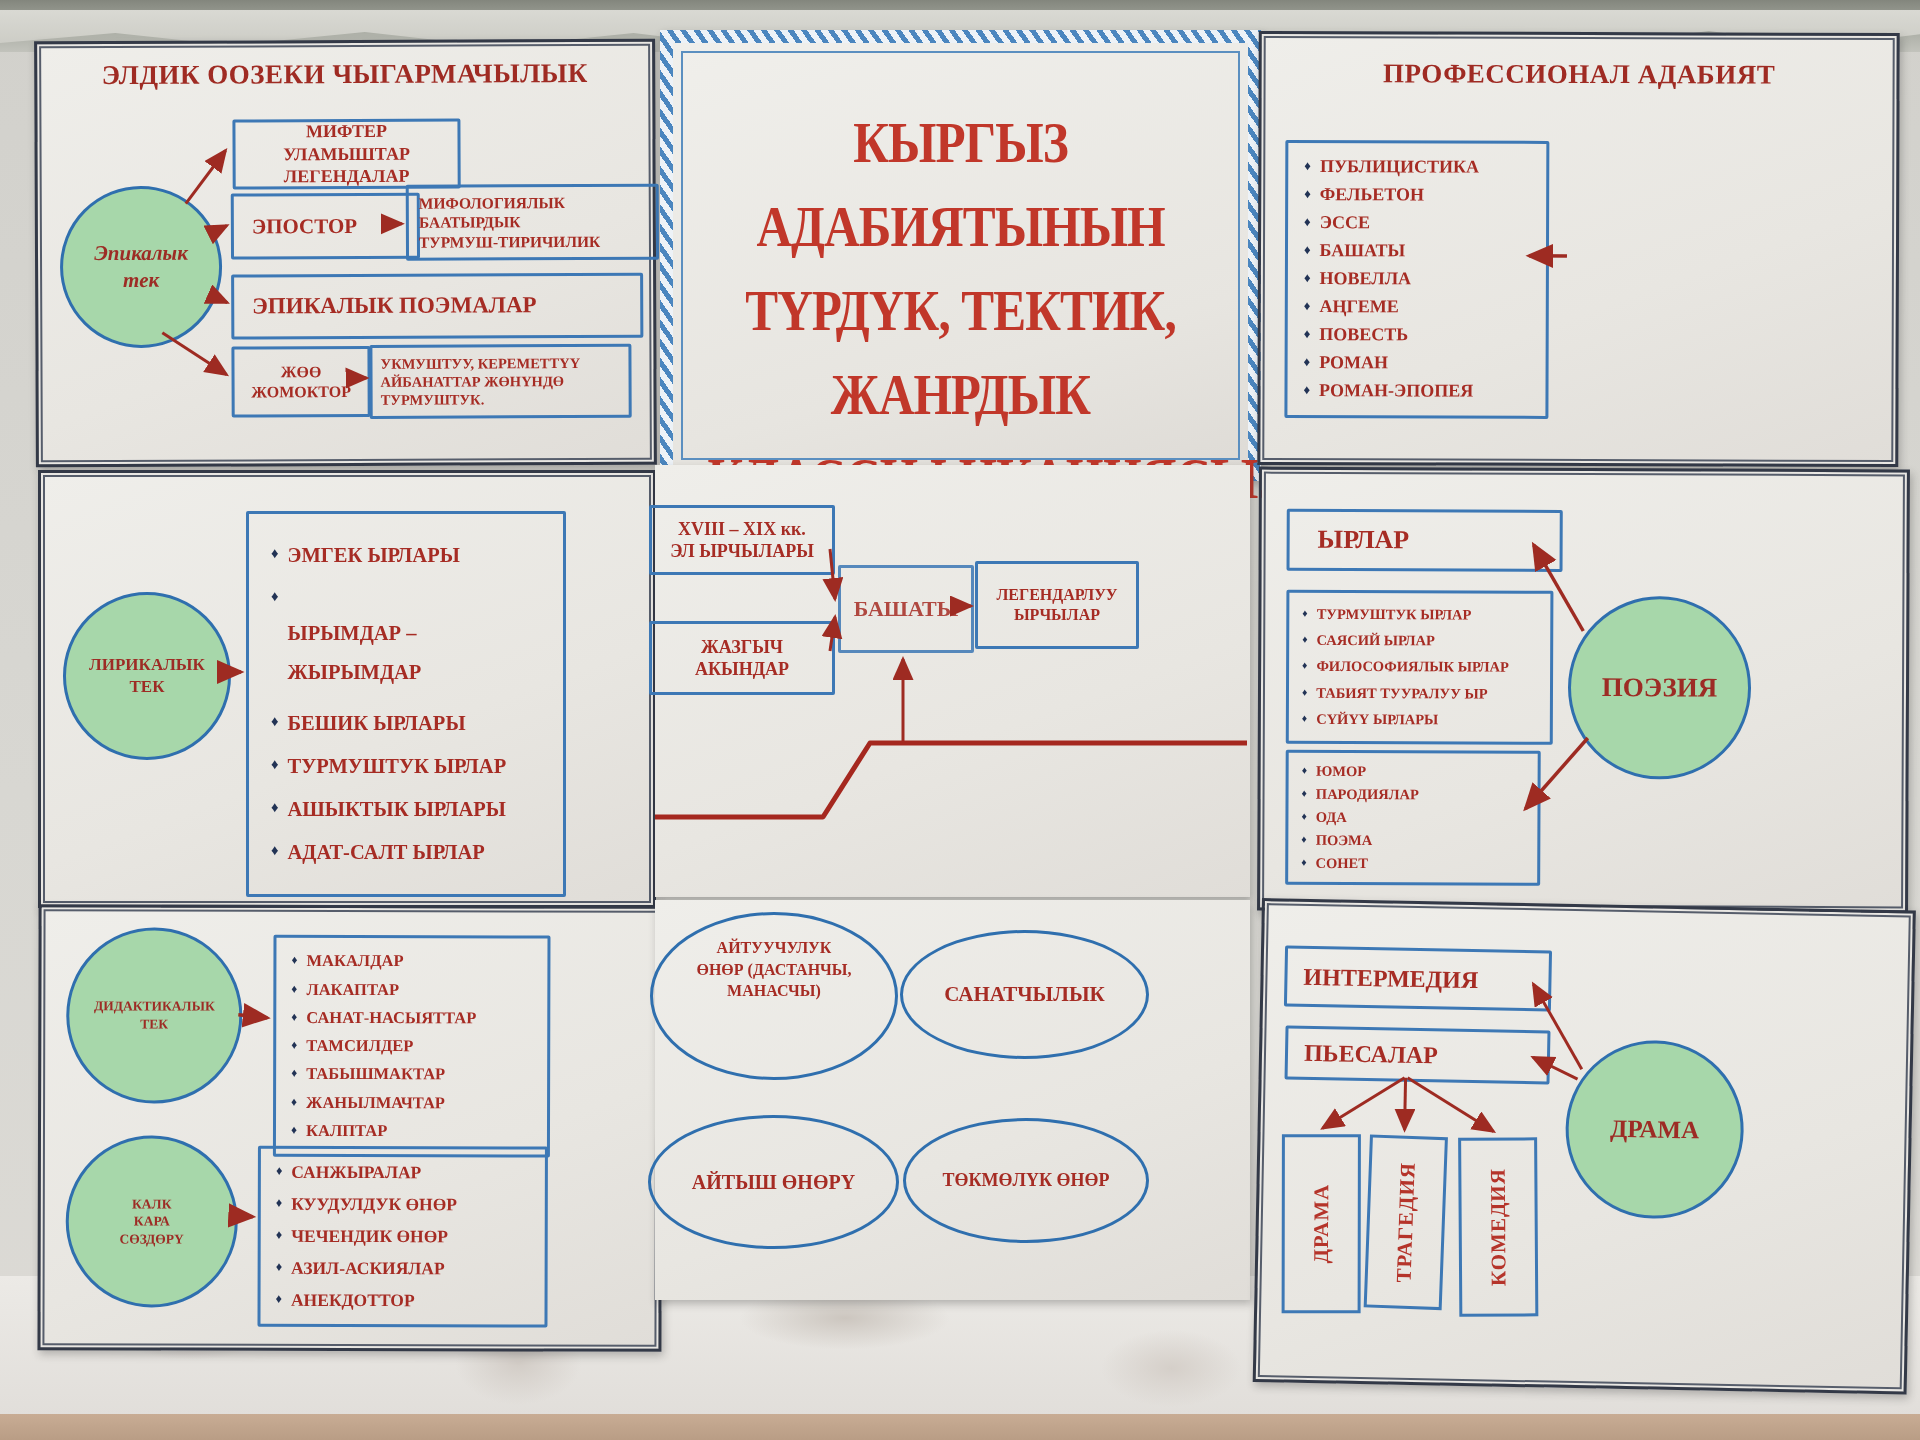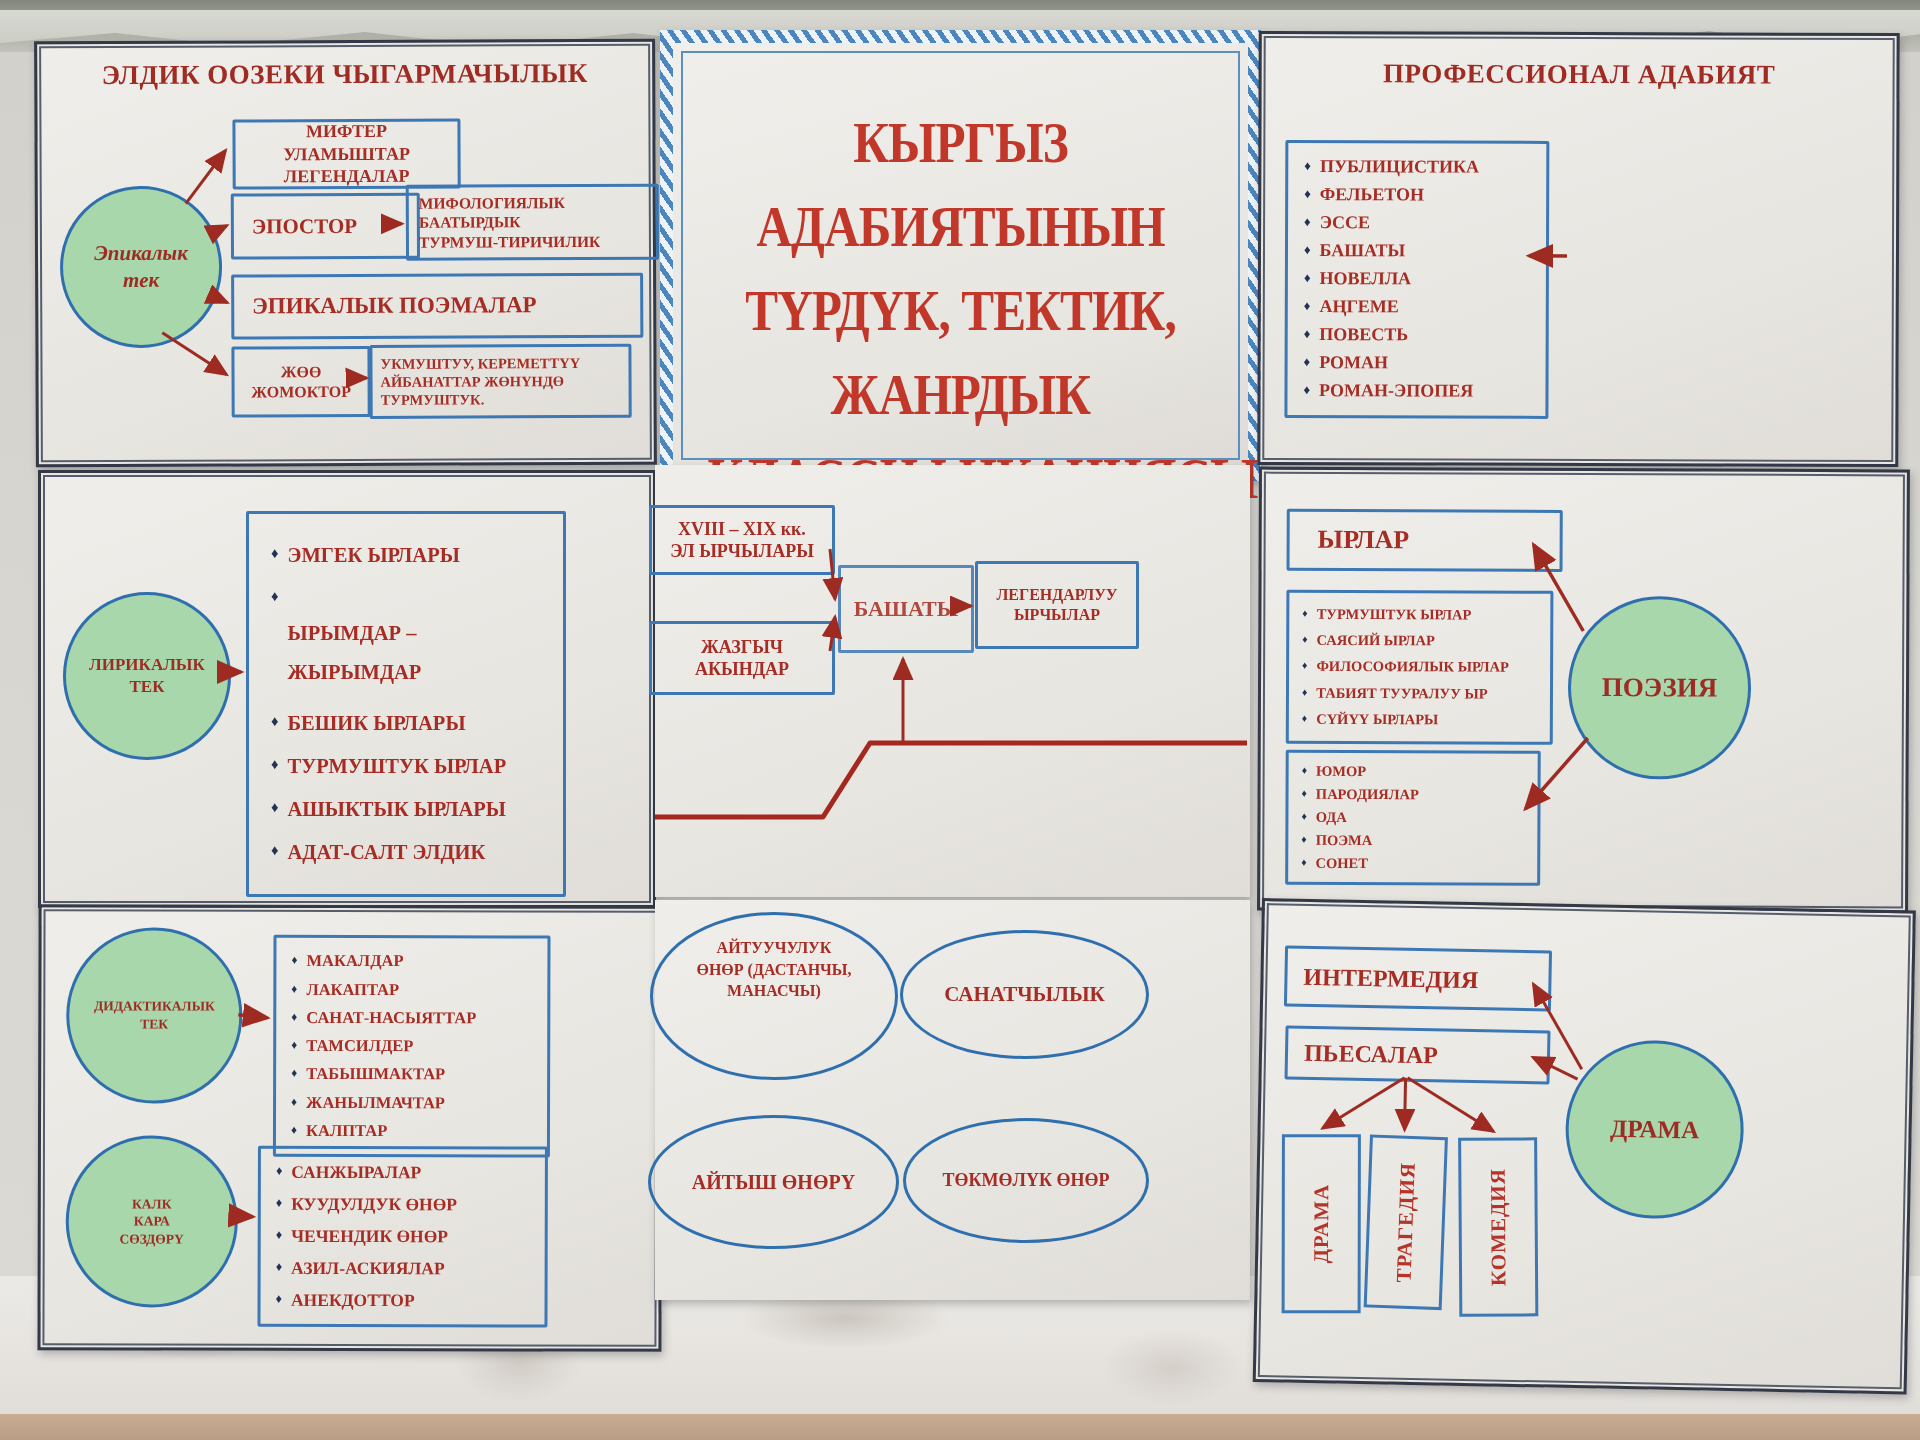--- a/index.html
+++ b/index.html
@@ -130,21 +130,21 @@
 <section class="sheet framed" style="left:38px;top:470px;width:612px;height:432px;">
   <div class="circle" style="left:22px;top:119px;width:162px;height:162px;font-size:17px;text-align:center;">ЛИРИКАЛЫК
 ТЕК</div>
   <div class="listbox" style="left:205px;top:38px;width:288px;height:340px;font-size:20.5px;padding:20px 4px 20px 22px;">
     <div class="li"><span class="b">♦</span><span>ЭМГЕК ЫРЛАРЫ</span></div>
     <div class="li"><span class="b">♦</span><span style="line-height:1.9;margin-top:28px;">ЫРЫМДАР –
 ЖЫРЫМДАР</span></div>
     <div class="li"><span class="b">♦</span><span>БЕШИК ЫРЛАРЫ</span></div>
     <div class="li"><span class="b">♦</span><span>ТУРМУШТУК ЫРЛАР</span></div>
     <div class="li"><span class="b">♦</span><span>АШЫКТЫК ЫРЛАРЫ</span></div>
-    <div class="li"><span class="b">♦</span><span>АДАТ-САЛТ ЭЛДИК</span></div>
+    <div class="li"><span class="b">♦</span><span>АДАТ-САЛТ ЫРЛАР</span></div>
   </div>
   <svg class="arrows" width="612" height="432">
     <defs>
         <marker id="m4" markerWidth="9" markerHeight="8" refX="7" refY="3.5" orient="auto">
       <path d="M0,0 L8,3.5 L0,7 Z" fill="#9e2b22"></path>
         </marker>
       </defs>
     <line x1="186" y1="199" x2="200" y2="199" stroke="#9e2b22" stroke-width="3.5" marker-end="url(#m4)"></line>
   </svg>
 </section>

